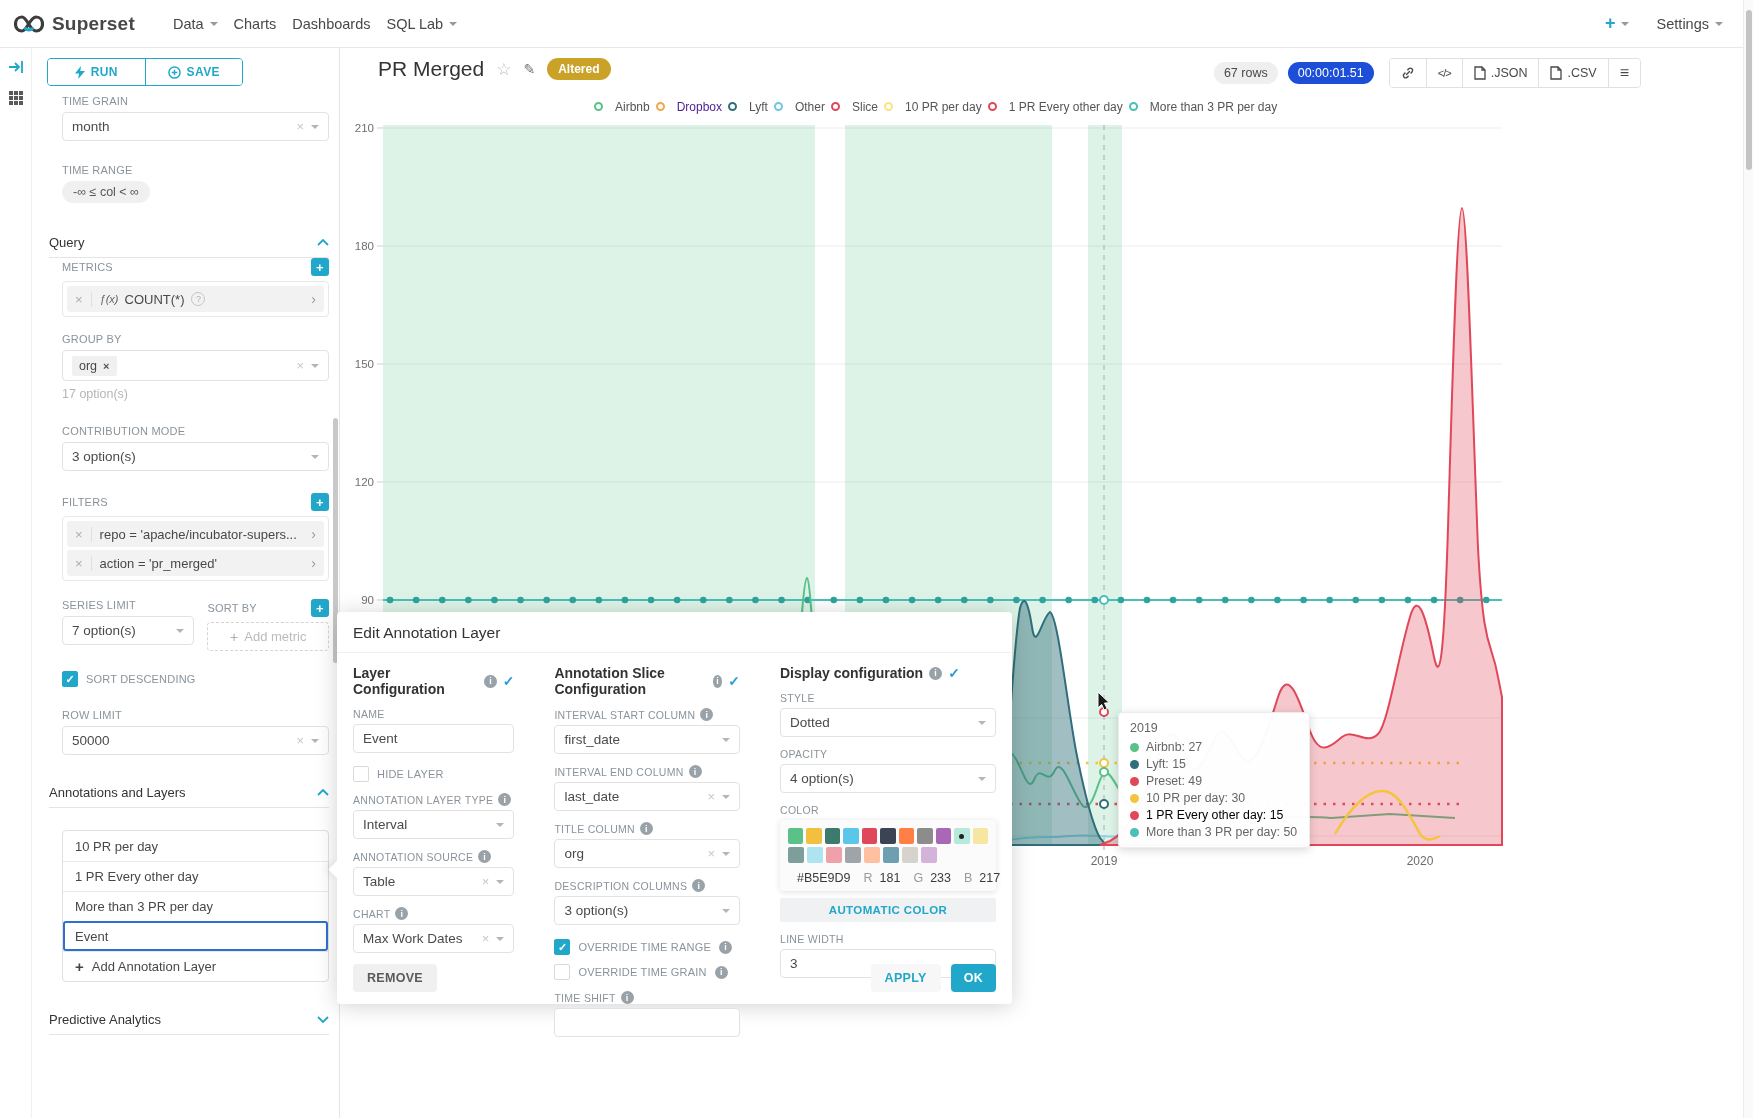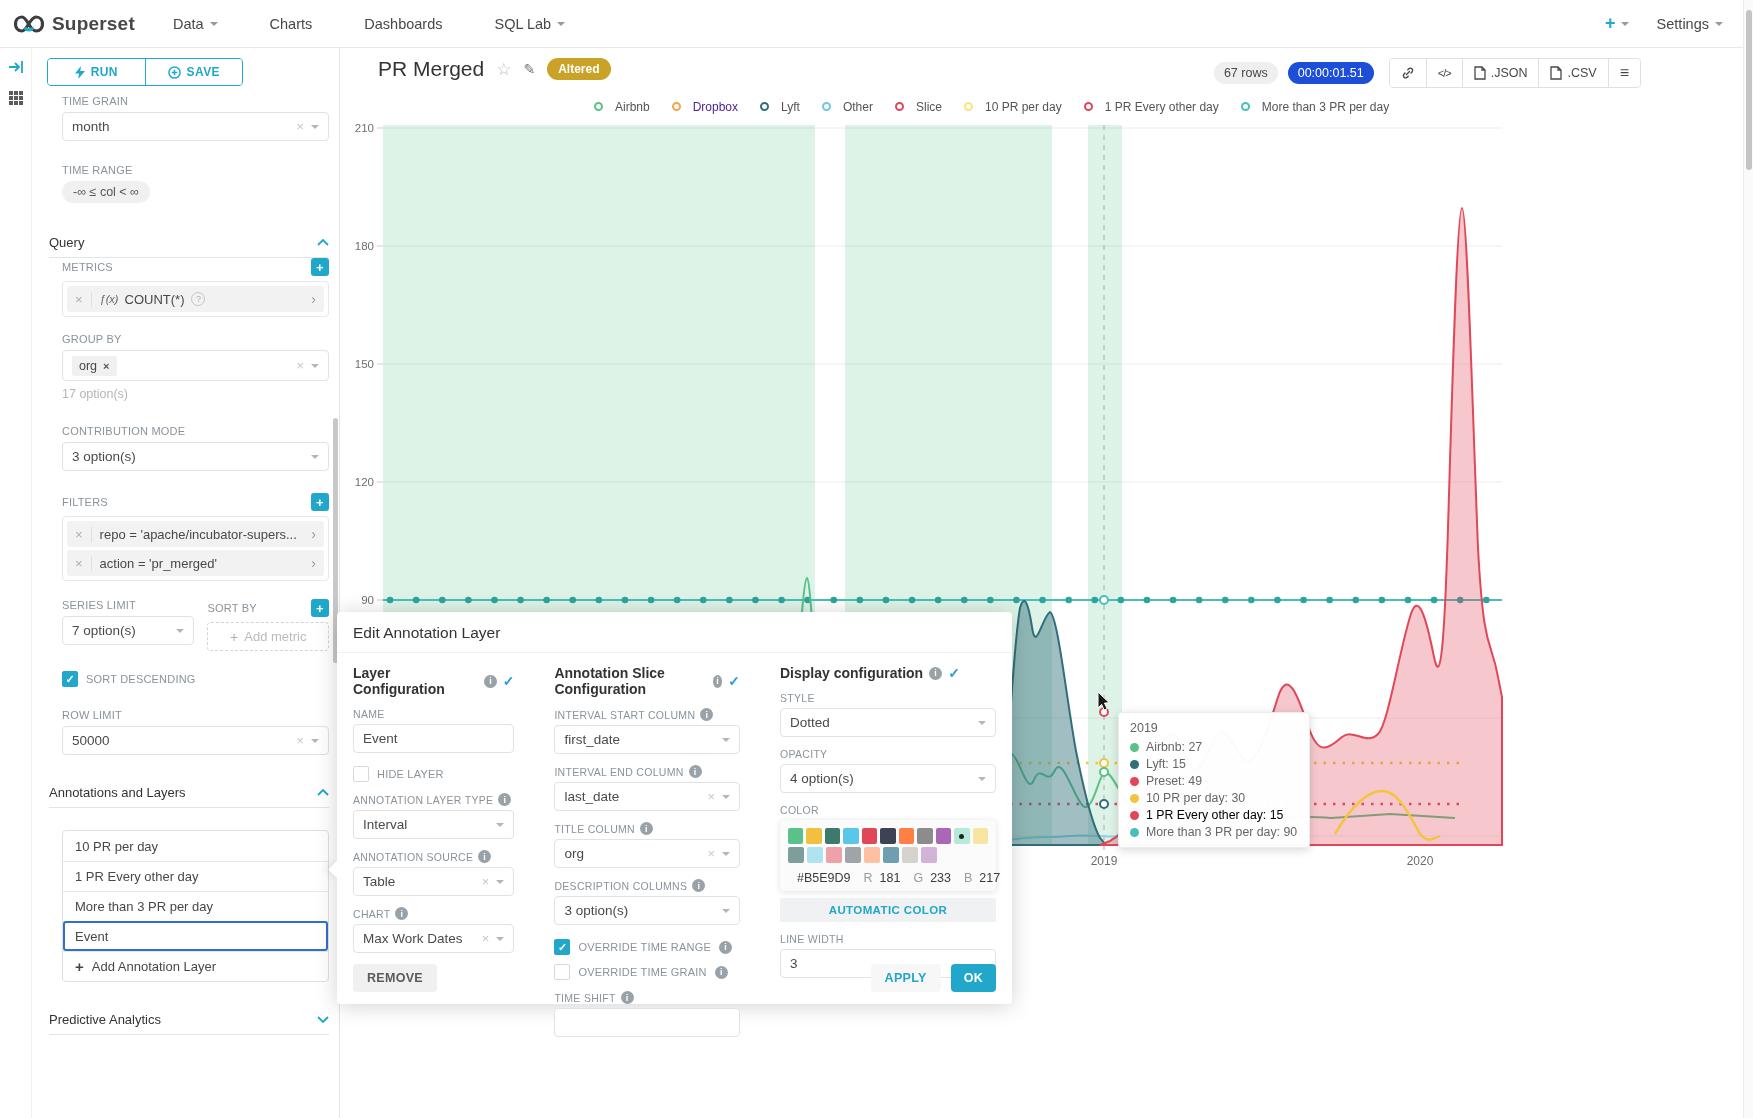--- a/index.html
+++ b/index.html
@@ -5,21 +5,21 @@
   * { box-sizing: border-box; margin: 0; padding: 0; }
   html,body { width:1753px; height:1118px; overflow:hidden; background:#fff;
     font-family:"Liberation Sans", sans-serif; color:#333; }
   .page { position:relative; width:1753px; height:1118px; background:#fff; }
 
   
   .nav { position:absolute; left:0; top:0; width:1753px; height:48px; background:#fff;
     border-bottom:1px solid #E8E8E8; display:flex; align-items:center; z-index:30; }
   .nav-logo { display:flex; align-items:center; gap:8px; margin-left:14px; }
   .nav-logo-text { font-size:19px; font-weight:700; color:#484848; letter-spacing:.2px; }
-  .nav-items { display:flex; align-items:center; gap:52px; margin-left:38px; }
+  .nav-items { display:flex; align-items:center; gap:16px; margin-left:38px; }
   .nav-item { font-size:14.5px; color:#484848; display:flex; align-items:center; gap:6px; cursor:pointer; }
   .nav-right { margin-left:auto; margin-right:30px; display:flex; align-items:center; gap:28px; }
   .nav-plus { color:#20A7C9; font-size:18px; font-weight:700; display:flex; align-items:center; gap:5px; }
   .caret { width:0; height:0; border-left:4px solid transparent; border-right:4px solid transparent;
     border-top:4.5px solid #999; display:inline-block; }
 
   
   .iconbar { position:absolute; left:0; top:48px; width:32px; bottom:0; background:#fff;
     border-right:1px solid #F0F0F0; display:flex; flex-direction:column; align-items:center;
     padding-top:12px; gap:16px; z-index:5; }
@@ -85,21 +85,21 @@
     padding:4px 11px; }
   .hdr-right { position:absolute; right:112px; top:58px; display:flex; align-items:center; gap:10px; z-index:7; }
   .rows-pill { background:#EFEFEF; border-radius:11px; padding:4px 10px; font-size:12.5px; color:#484848; }
   .timer-pill { background:#1d4ed8; border-radius:11px; padding:4px 10px; font-size:12.5px; color:#fff; margin-right:5px; }
   .btngroup { display:flex; border:1px solid #E0E0E0; border-radius:4px; overflow:hidden; height:30px; }
   .bgcell { display:flex; align-items:center; justify-content:center; padding:0 11px; font-size:12.5px;
     color:#484848; cursor:pointer; gap:5px; background:#fff; }
   .bgcell + .bgcell { border-left:1px solid #E0E0E0; }
 
   
-  .legend { position:absolute; left:588px; top:100px; display:flex; gap:16px; align-items:center;
+  .legend { position:absolute; left:588px; top:100px; display:flex; align-items:center;
     font-size:12px; color:#555; z-index:7; white-space:nowrap; }
   .lg-item { display:flex; align-items:center; gap:5px; cursor:pointer; }
   .lg-mark { position:relative; width:22px; height:10px; }
   .lg-line { position:absolute; left:0; top:4px; width:22px; height:2px; }
   .lg-ring { position:absolute; left:6px; top:0; width:9px; height:9px; border:2px solid currentColor;
     border-radius:50%; background:#fff; }
 
   
   .chartwrap { position:absolute; left:330px; top:96px; width:1190px; height:784px; z-index:1; }
 
@@ -546,21 +546,21 @@
     <div class="tt-row" style="color: rgb(245, 196, 62);">
         <span class="dot"></span>
         <span style="color:#666">10 PR per day: 30</span>
       </div>
     <div class="tt-row" style="color: rgb(224, 72, 90);">
         <span class="dot"></span>
         <span style="color:#000000">1 PR Every other day: 15</span>
       </div>
     <div class="tt-row" style="color: rgb(73, 191, 184);">
         <span class="dot"></span>
-        <span style="color:#666">More than 3 PR per day: 90</span>
+        <span style="color:#666">More than 3 PR per day: 50</span>
       </div>
   </div>
 
   <div class="modal">
     <div class="modal-arrow"></div>
     <div class="m-title">Edit Annotation Layer</div>
     <div class="m-body">
 
       <div class="mcol1">
         <div class="mhead">

